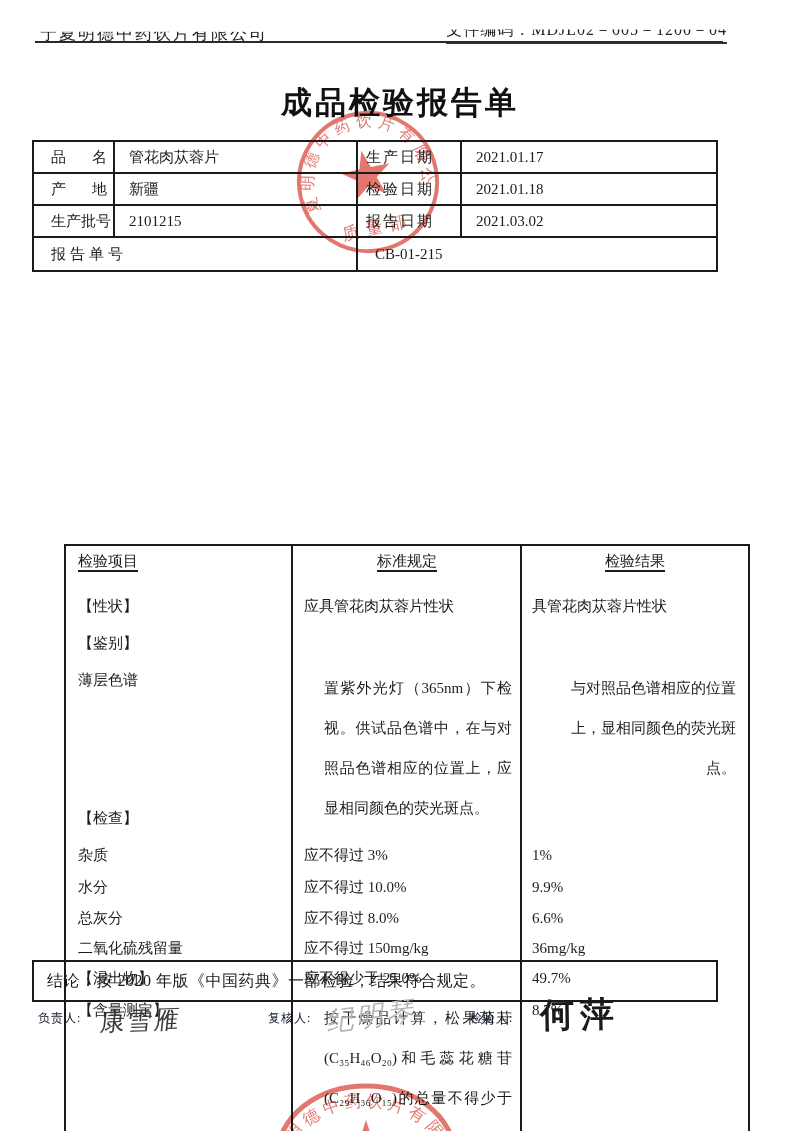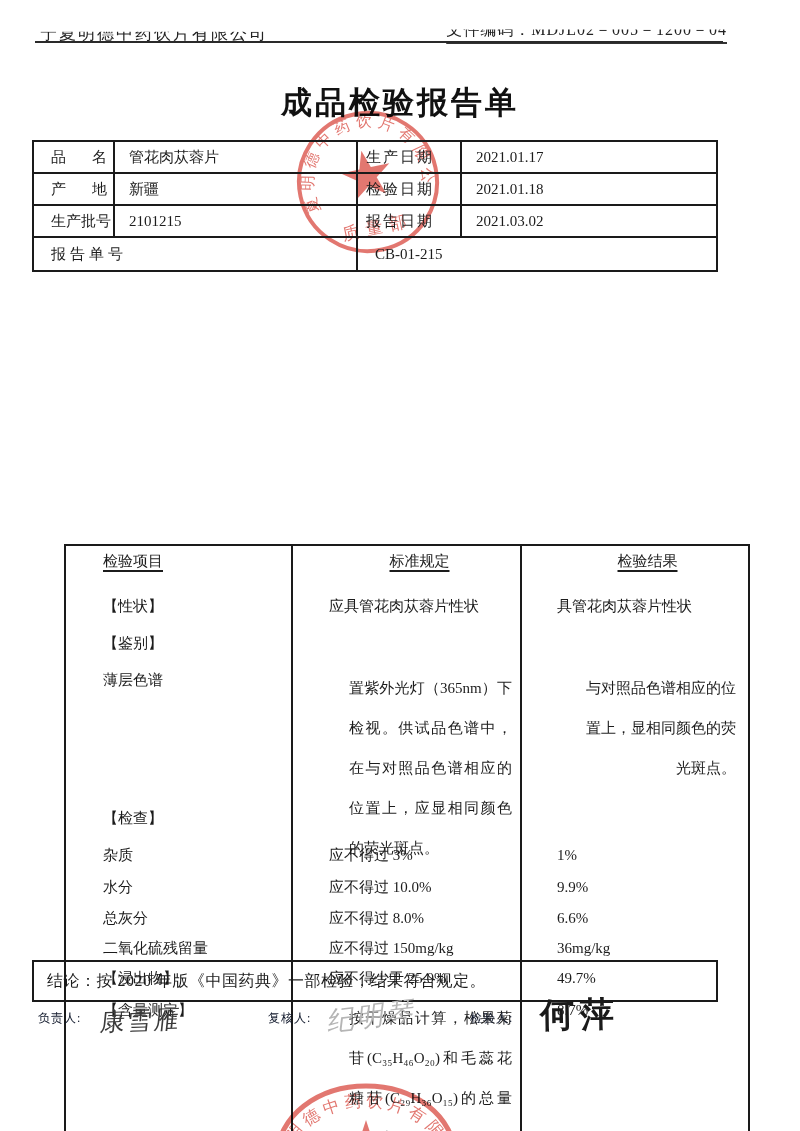--- a/index.html
+++ b/index.html
@@ -62,21 +62,21 @@
   
   .main-table {
     position: absolute; left: 32px; top: 272px; width: 686px; height: 690px;
     border: 2px solid #1a1a1a;
     display: grid;
     grid-template-columns: 227px 229px 226px;
     grid-template-rows: 48px 37px 37px 138px 37px 32px 31px 30px 30px 32px 1fr;
     font-size: 15px;
   }
   .main-table .mcell {
-    padding: 0 10px 0 12px; line-height: 24px; margin-left: 25px;
+    padding: 0 10px 0 12px; line-height: 24px;
   }
   .main-table .col1 { border-right: 2px solid #1a1a1a; }
   .main-table .col2 { border-right: 2px solid #1a1a1a; padding-left: 11px; }
   .main-table .col3 { padding-left: 10px; }
   .main-table .hdr { padding-top: 3px; }
   .main-table .hdr span {
     text-decoration: underline; text-underline-offset: 4px; text-decoration-thickness: 1.5px;
   }
   .main-table .hdr.col2, .main-table .hdr.col3 { text-align: center; }
   .main-table .multiline { line-height: 40px; text-align: justify; padding-right: 8px; padding-left: 31px; }

